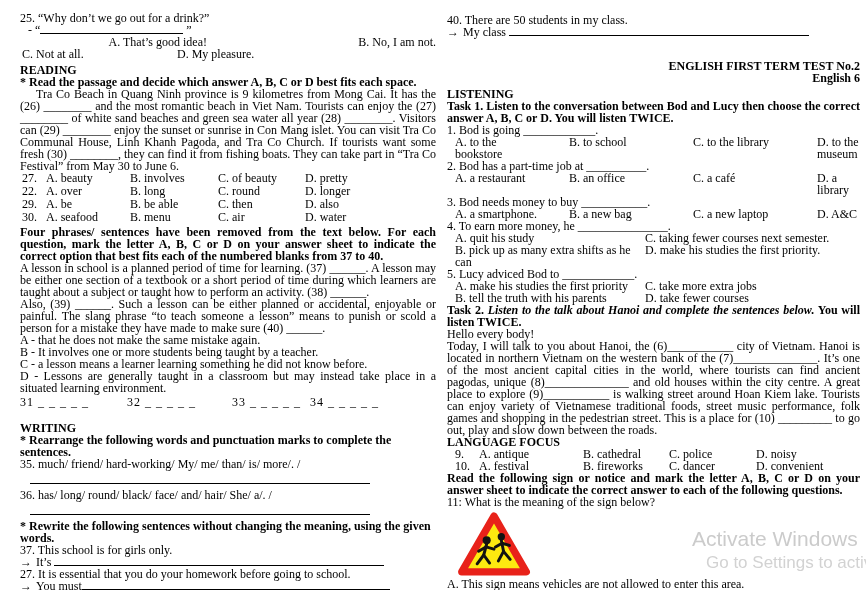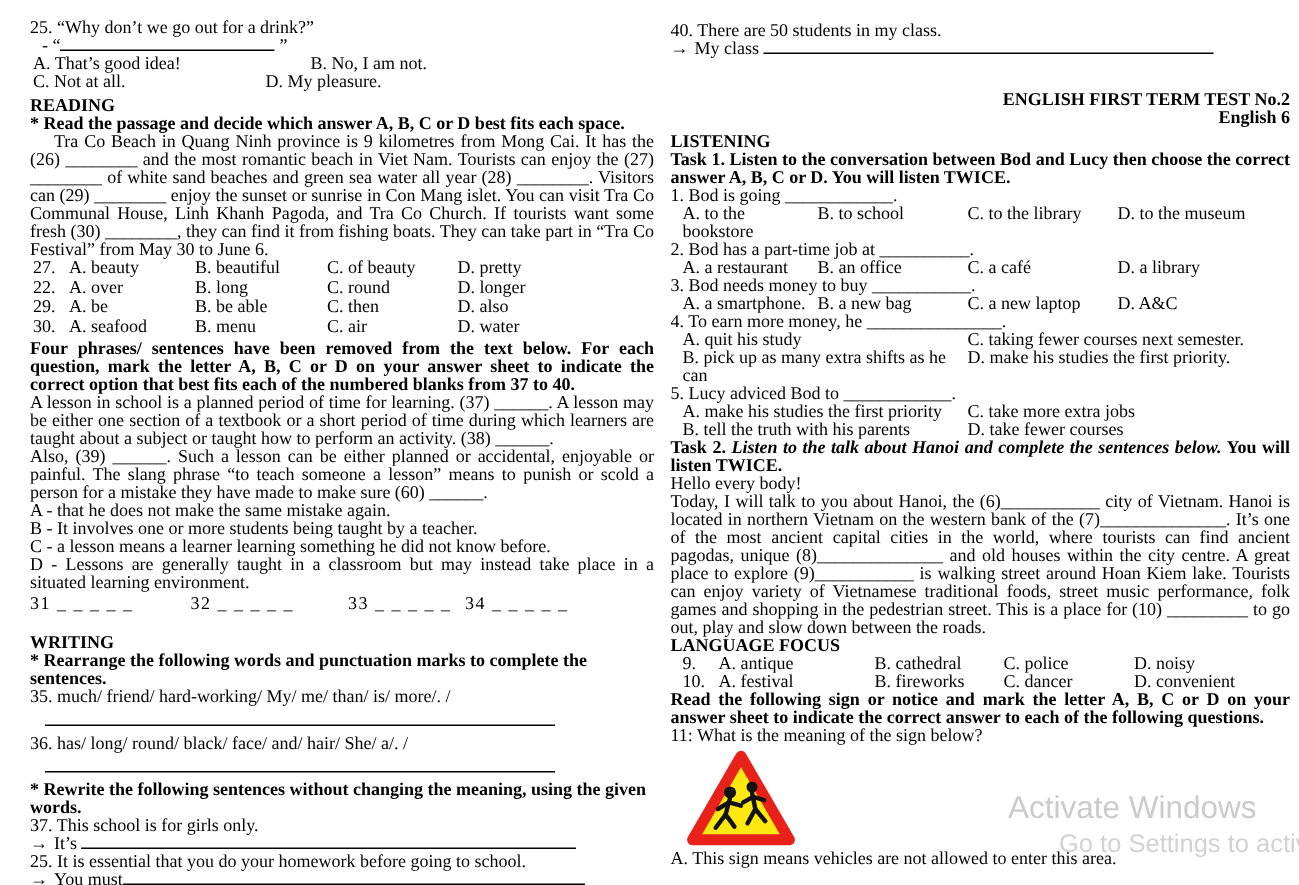--- a/index.html
+++ b/index.html
@@ -16,46 +16,46 @@
   .just { text-align: justify; }
   .ind { text-indent: 16px; }
   .center { text-align: right; }
 
   
   .fill { display: inline-block; border-bottom: 1px solid #000; height: 9px; vertical-align: baseline; }
   .arrow-glyph { display: inline-block; margin-right: 4px; }
 
   
   .opt2 { display: grid; }
-  .opt2.r1 { grid-template-columns: 185px auto; padding-left: 2px; }
+  .opt2.r1 { grid-template-columns: 185px auto; padding-left: 2px; text-align: right; }
   .opt2.r2 { grid-template-columns: 155px auto; padding-left: 2px; }
 
   
   .qgrid { display: grid; grid-template-columns: 24px 84px 88px 87px auto; line-height: 13px; padding-left: 2px; }
 
   
   .blankrow { display: grid; grid-template-columns: 107px 105px 78px auto; letter-spacing: 1px; margin-top: 2px; font-family: Liberation Serif, serif; }
 
   
   .wline { border-bottom: 1px solid #000; height: 1px; width: 340px; margin: 13px 0 5px 10px; }
   .ansline { display: flex; align-items: baseline; }
 
   
-  .opt4 { display: grid; grid-template-columns: 90px 100px 100px auto; padding-left: 8px; }
+  .opt4 { display: grid; grid-template-columns: 90px 100px 100px auto; padding-left: 8px; gap: 24px; }
   .optab { display: grid; grid-template-columns: 190px auto; padding-left: 8px; }
   .lfrow { display: grid; grid-template-columns: 24px 104px 86px 87px auto; padding-left: 8px; }
 
   .title-block { margin-top: 22px; }
 
   
   .sign-wrap { width: 74px; height: 66px; margin: 3px 0 1px 10px; }
 
   
   .watermark { position: absolute; font-family: "Liberation Sans", "DejaVu Sans", sans-serif; color: #cbcbcb; white-space: nowrap; pointer-events: none; }
-  .wm1 { left: 672px; top: 527px; font-size: 21px; font-weight: 300; }
+  .wm1 { left: 692px; top: 527px; font-size: 21px; font-weight: 300; }
   .wm2 { left: 706px; top: 553px; font-size: 17px; color: #d2d2d2; }
 
   .mt2 { margin-top: 2px; } .mt4 { margin-top: 4px; } .mt14 { margin-top: 14px; }
   .pl8 { padding-left: 8px; }
 </style>
 </head>
 <body>
 
 <div class="page page-left">
 
@@ -70,21 +70,21 @@
     <span>D. My pleasure.</span>
   </div>
 
   <p class="ln b mt4">READING</p>
   <p class="ln b">* Read the passage and decide which answer A, B, C or D best fits each space.</p>
   <p class="ln just ind">Tra Co Beach in Quang Ninh province is 9 kilometres from Mong Cai. It has the (26) ________ and the most romantic beach in Viet Nam. Tourists can enjoy the (27) ________ of white sand beaches and green sea water all year (28) ________. Visitors can (29) ________ enjoy the sunset or sunrise in Con Mang islet. You can visit Tra Co Communal House, Linh Khanh Pagoda, and Tra Co Church. If tourists want some fresh (30) ________, they can find it from fishing boats. They can take part in “Tra Co Festival” from May 30 to June 6.</p>
 
   <div class="ln qgrid">
     <span>27.</span>
       <span>A. beauty</span>
-      <span>B. beautiful</span>
+      <span>B. involves</span>
       <span>C. of beauty</span>
       <span>D. pretty</span>
   </div>
   <div class="ln qgrid">
     <span>22.</span>
       <span>A. over</span>
       <span>B. long</span>
       <span>C. round</span>
       <span>D. longer</span>
   </div>
@@ -98,21 +98,21 @@
   <div class="ln qgrid">
     <span>30.</span>
       <span>A. seafood</span>
       <span>B. menu</span>
       <span>C. air</span>
       <span>D. water</span>
   </div>
 
   <p class="ln b just mt2">Four phrases/ sentences have been removed from the text below. For each question, mark the letter A, B, C or D on your answer sheet to indicate the correct option that best fits each of the numbered blanks from 37 to 40.</p>
   <p class="ln just">A lesson in school is a planned period of time for learning. (37) ______. A lesson may be either one section of a textbook or a short period of time during which learners are taught about a subject or taught how to perform an activity. (38) ______.</p>
-  <p class="ln just">Also, (39) ______. Such a lesson can be either planned or accidental, enjoyable or painful. The slang phrase “to teach someone a lesson” means to punish or scold a person for a mistake they have made to make sure (60) ______.</p>
+  <p class="ln just">Also, (39) ______. Such a lesson can be either planned or accidental, enjoyable or painful. The slang phrase “to teach someone a lesson” means to punish or scold a person for a mistake they have made to make sure (40) ______.</p>
   <p class="ln">A - that he does not make the same mistake again.</p>
   <p class="ln">B - It involves one or more students being taught by a teacher.</p>
   <p class="ln">C - a lesson means a learner learning something he did not know before.</p>
   <p class="ln just">D - Lessons are generally taught in a classroom but may instead take place in a situated learning environment.</p>
 
   <div class="ln blankrow">
     <span>31 _ _ _ _ _</span>
     <span>32 _ _ _ _ _</span>
     <span>33 _ _ _ _ _</span>
     <span>34 _ _ _ _ _</span>
@@ -124,21 +124,21 @@
   <div class="wline"></div>
   <p class="ln">36. has/ long/ round/ black/ face/ and/ hair/ She/ a/. /</p>
   <div class="wline"></div>
   <p class="ln b">* Rewrite the following sentences without changing the meaning, using the given words.</p>
   <p class="ln">37. This school is for girls only.</p>
   <p class="ln ansline">
       <span class="arrow-glyph">→</span>
       <span>It’s</span>
       <span class="fill" style="width:330px;margin-left:3px"></span>
     </p>
-  <p class="ln">25. It is essential that you do your homework before going to school.</p>
+  <p class="ln">27. It is essential that you do your homework before going to school.</p>
   <p class="ln ansline">
       <span class="arrow-glyph">→</span>
       <span>You must</span>
       <span class="fill" style="width:308px"></span>
     </p>
   <p class="ln">39. No student in the school is noisier than I am!</p>
   <p class="ln ansline">
       <span class="arrow-glyph">→</span>
       <span>I am</span>
       <span class="fill" style="width:330px;margin-left:3px"></span>

